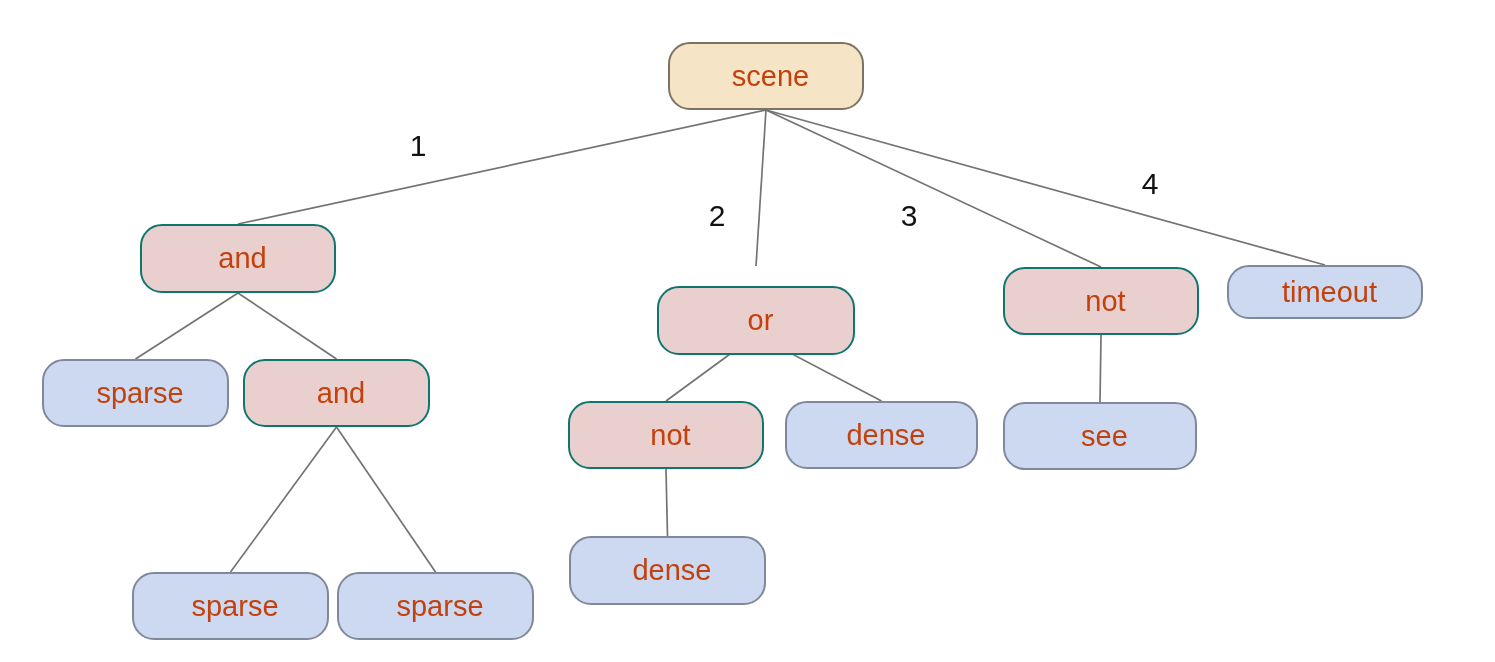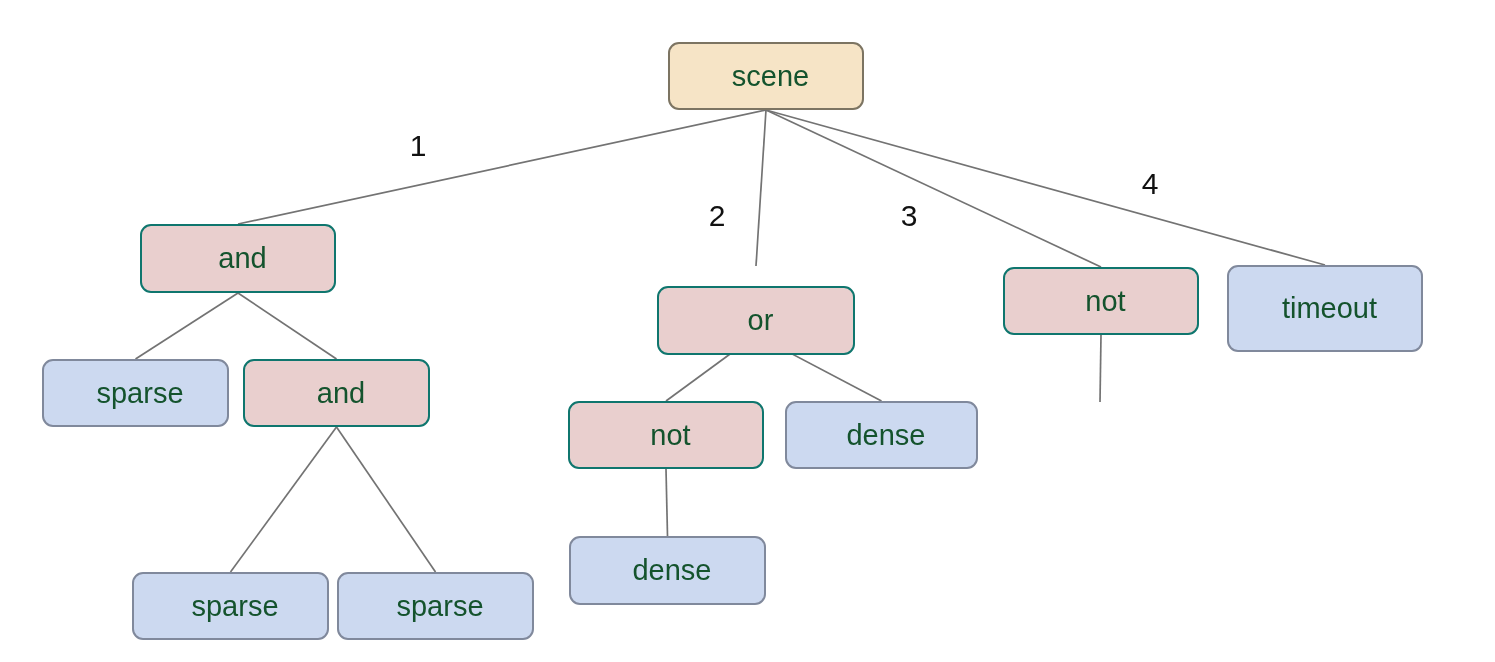--- a/index.html
+++ b/index.html
@@ -18,26 +18,26 @@
   #edge-layer {
     position: absolute;
     left: 0;
     top: 0;
     width: 1495px;
     height: 662px;
   }
   .node {
     position: absolute;
     box-sizing: border-box;
-    border-radius: 11px;
+    border-radius: 22px;
     display: flex;
     align-items: center;
     justify-content: center;
     font-size: 29px;
-    color: #14532d;
+    color: #c2410c;
     line-height: 1;
     padding-left: 9px;
   }
   .node.root     { background: #f6e4c6; border: 2px solid #7c7462; }
   .node.operator { background: #e9cfce; border: 2px solid #0f766e; }
   .node.leaf     { background: #ccd9f0; border: 2px solid #80899c; }
   .edge-label {
     position: absolute;
     transform: translate(-50%, -50%);
     font-size: 30px;
@@ -72,35 +72,38 @@
     </div>
     <div class="node operator" style="left: 140px; top: 224px; width: 196px; height: 69px;">
       <span>and</span>
     </div>
     <div class="node operator" style="left: 657px; top: 266px; width: 198px; height: 69px; margin-top: 20px;">
       <span>or</span>
     </div>
     <div class="node operator" style="left: 1003px; top: 267px; width: 196px; height: 68px;">
       <span>not</span>
     </div>
-    <div class="node leaf" style="left: 1227px; top: 265px; width: 196px; height: 87px;">
+    <div class="node leaf" style="left: 1227px; top: 265px; width: 196px; height: 54px;">
       <span>timeout</span>
     </div>
     <div class="node leaf" style="left: 42px; top: 359px; width: 187px; height: 68px;">
       <span>sparse</span>
     </div>
     <div class="node operator" style="left: 243px; top: 359px; width: 187px; height: 68px;">
       <span>and</span>
     </div>
     <div class="node operator" style="left: 568px; top: 401px; width: 196px; height: 68px;">
       <span>not</span>
     </div>
     <div class="node leaf" style="left: 785px; top: 401px; width: 193px; height: 68px;">
       <span>dense</span>
     </div>
+    <div class="node leaf" style="left: 1003px; top: 402px; width: 194px; height: 68px;">
+      <span>see</span>
+    </div>
     <div class="node leaf" style="left: 569px; top: 536px; width: 197px; height: 69px;">
       <span>dense</span>
     </div>
     <div class="node leaf" style="left: 132px; top: 572px; width: 197px; height: 68px;">
       <span>sparse</span>
     </div>
     <div class="node leaf" style="left: 337px; top: 572px; width: 197px; height: 68px;">
       <span>sparse</span>
     </div>
   </div>

